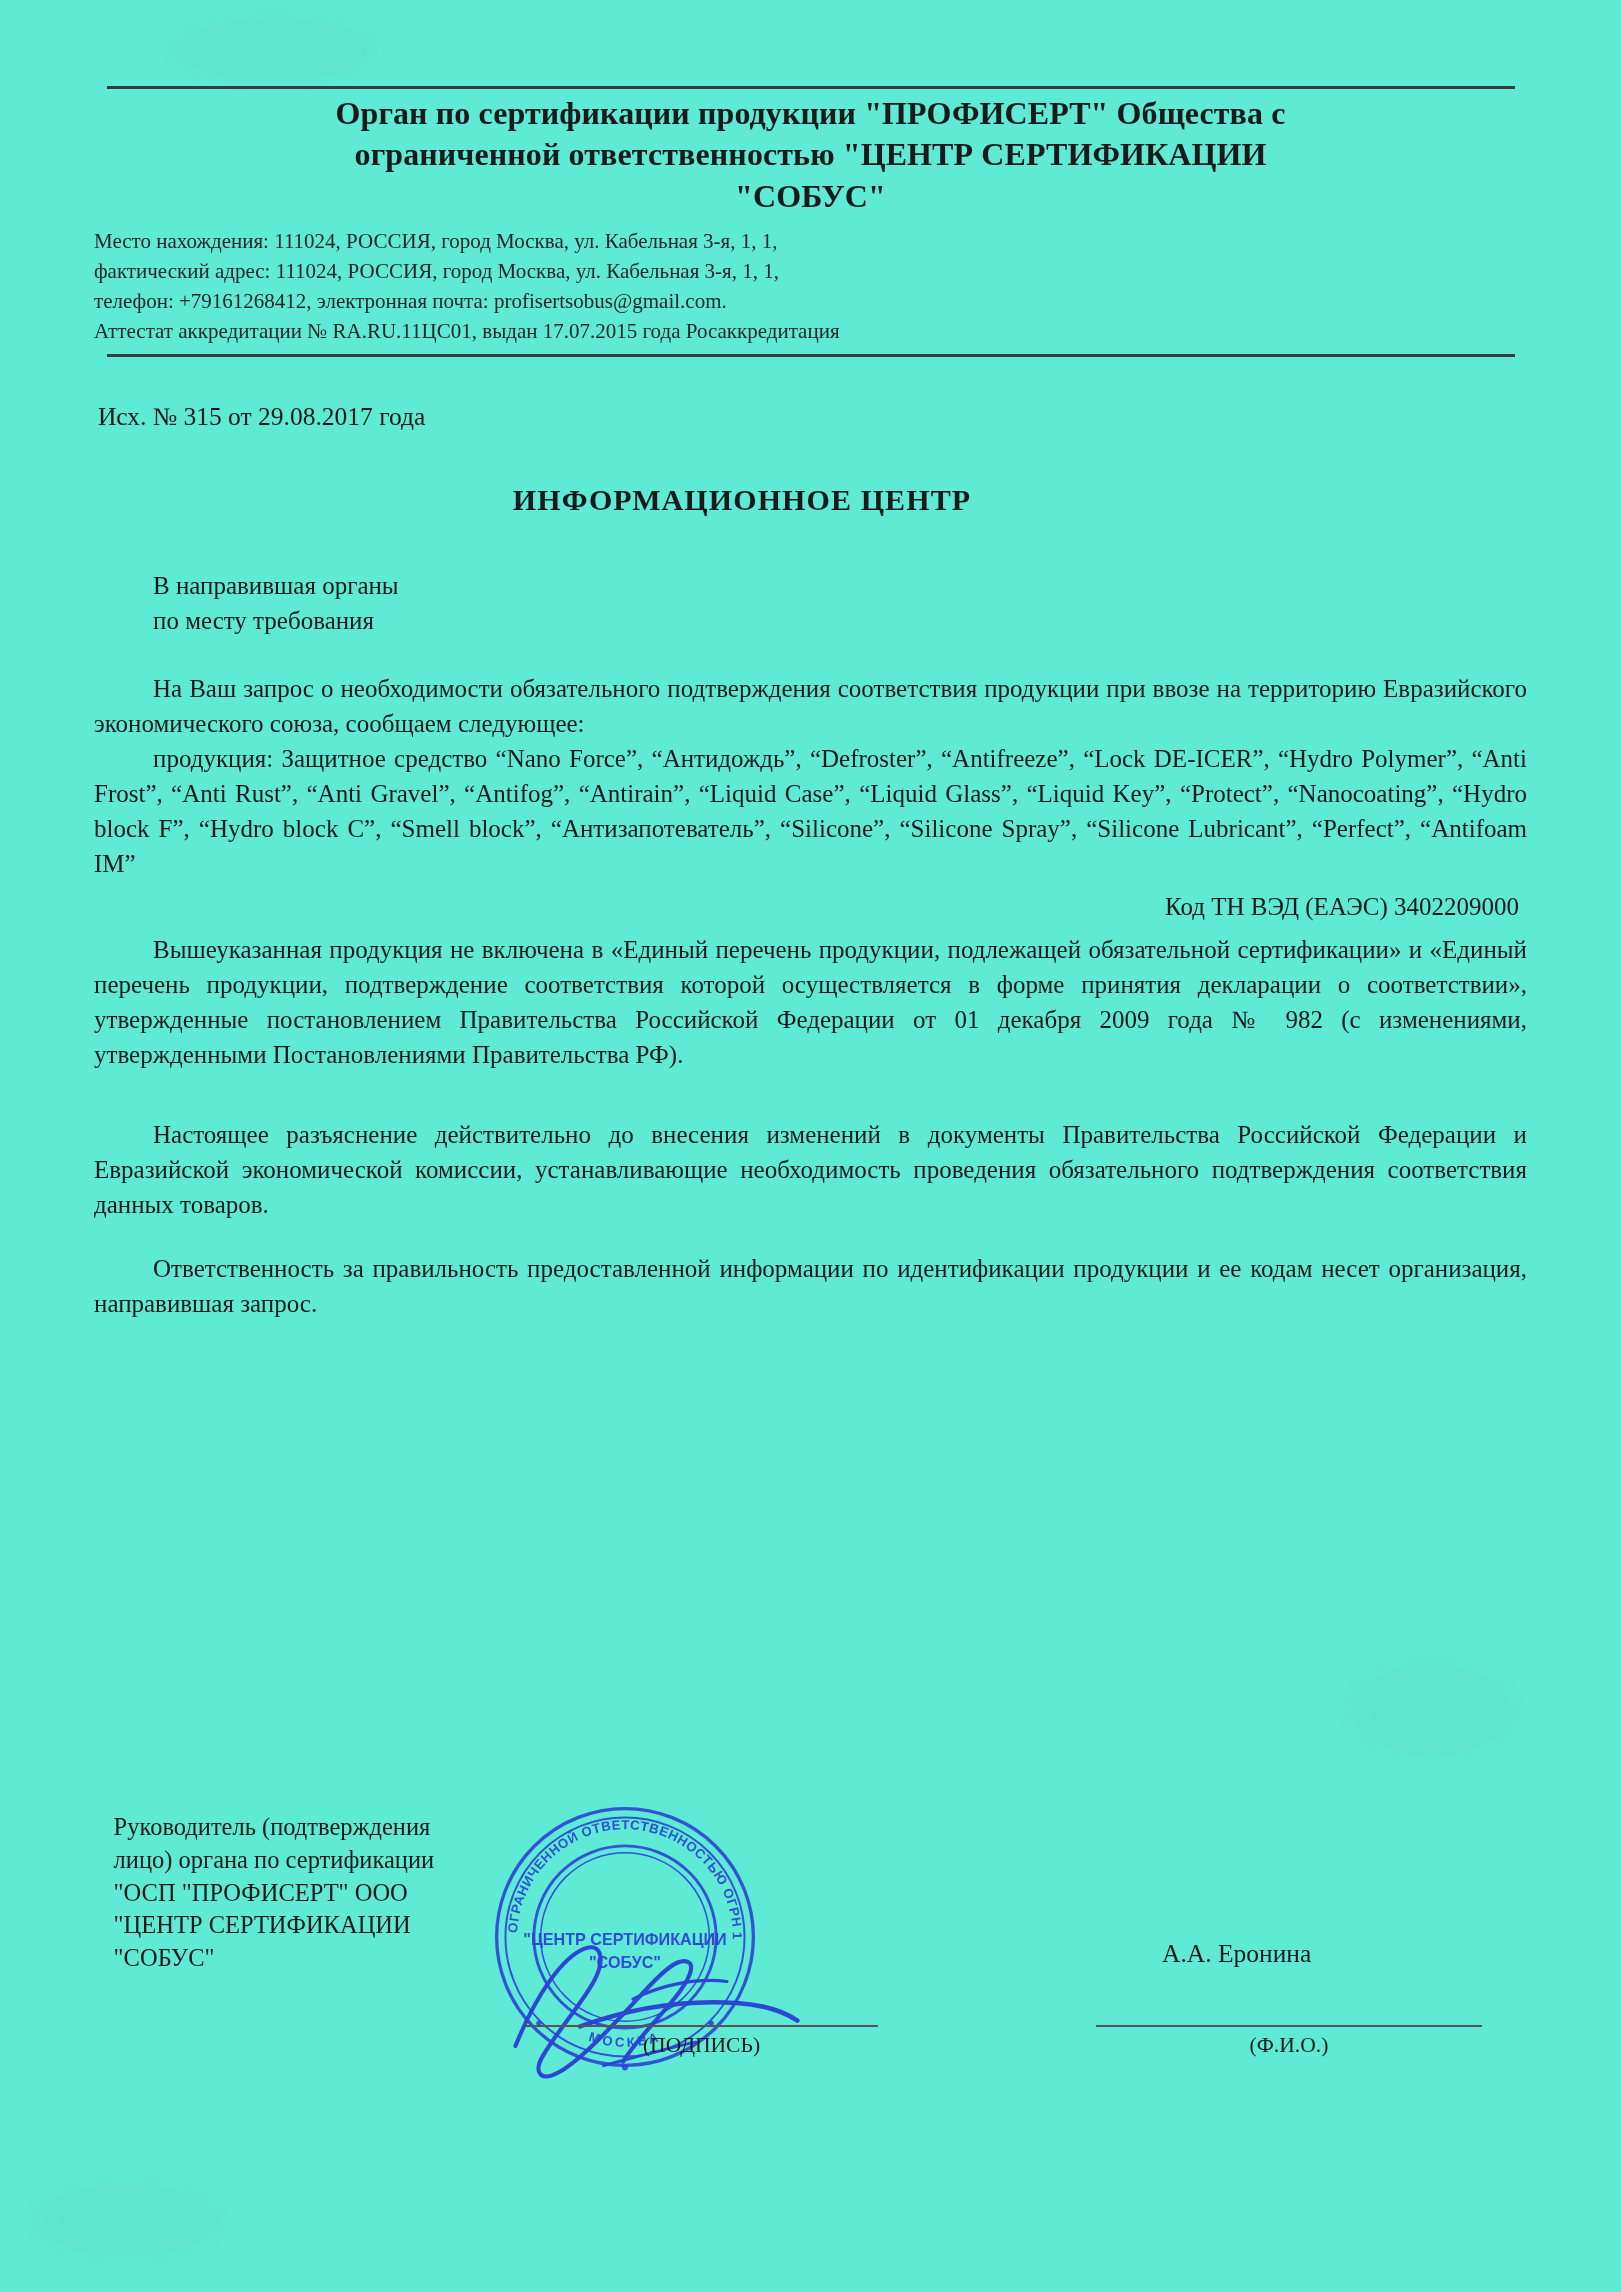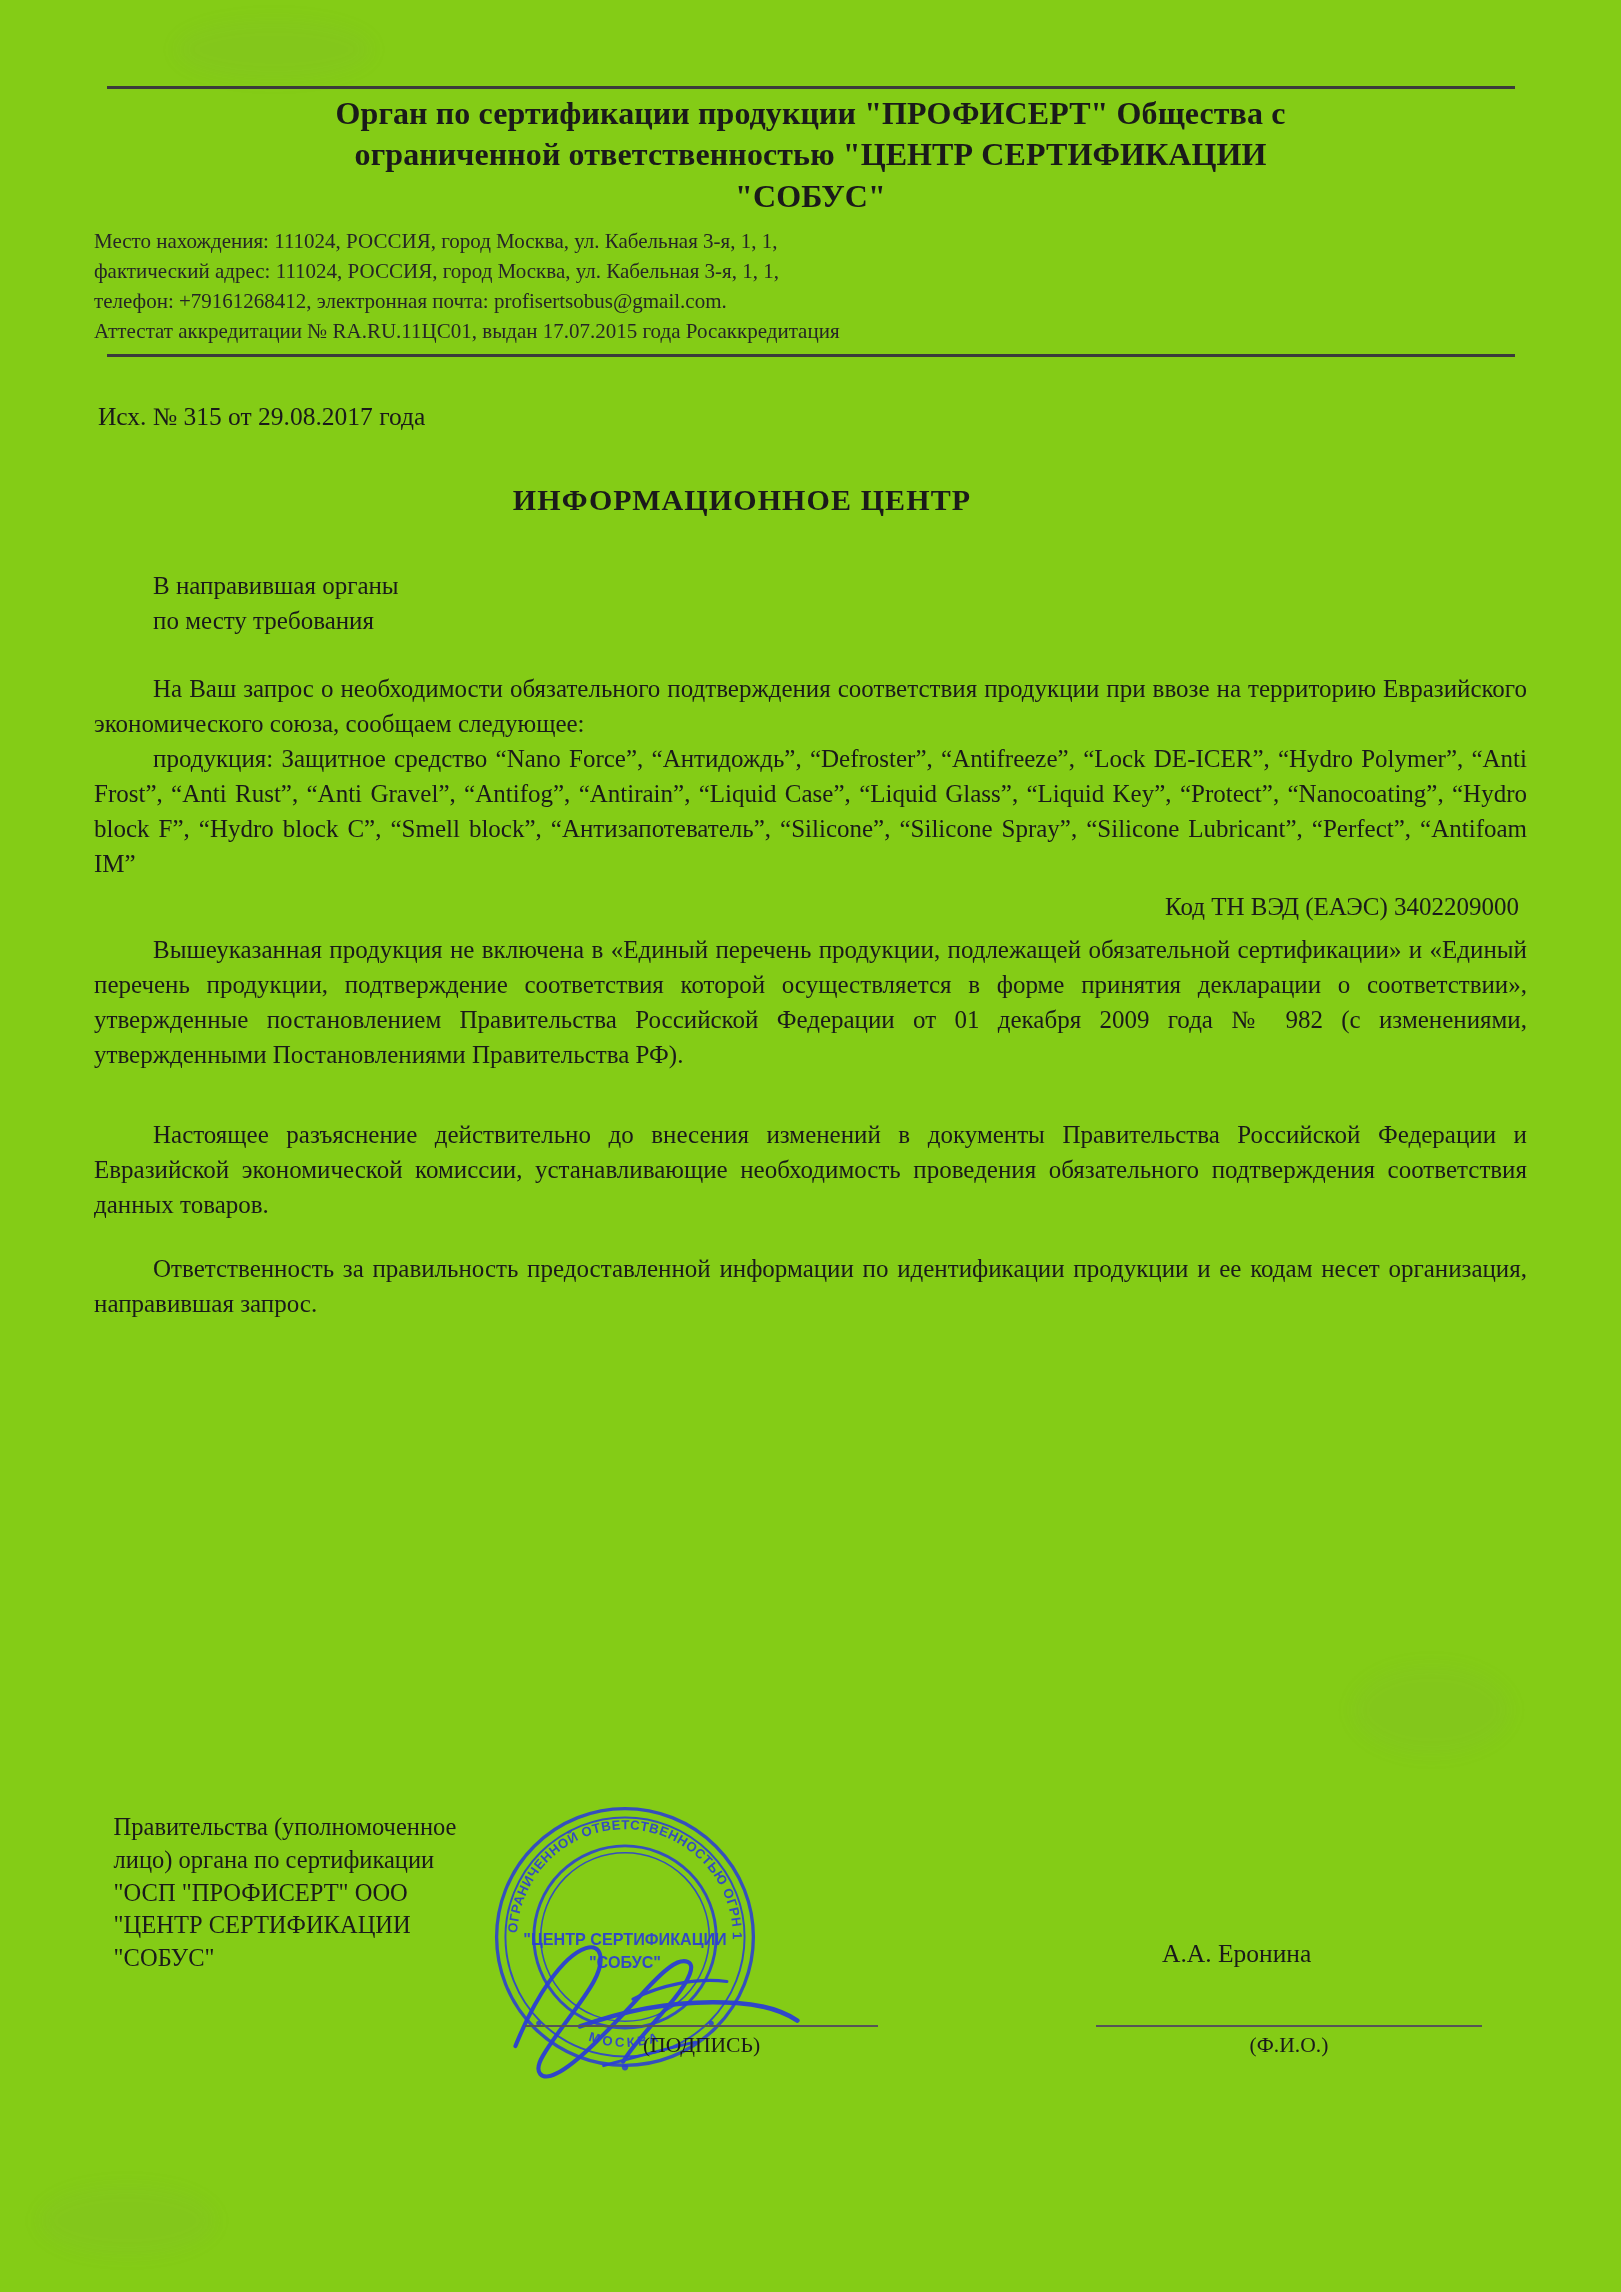--- a/index.html
+++ b/index.html
@@ -6,21 +6,21 @@
   html, body {
     margin: 0;
     padding: 0;
     background: #8d8d8d;
   }
   .page {
     position: relative;
     width: 1621px;
     height: 2293px;
     margin: 0 auto;
-    background: #84cc16;
+    background: #5eead4;
     font-family: "Liberation Serif", "DejaVu Serif", serif;
     color: #1a1a1a;
     overflow: hidden;
     box-sizing: border-box;
   }
   
   .scan-blotch {
     position: absolute;
     border-radius: 50%;
     background: rgba(120,120,120,0.055);
@@ -266,21 +266,21 @@
 
       <p class="para gap-lg">Настоящее разъяснение действительно до внесения изменений в документы Правительства Российской Федерации и Евразийской экономической комиссии, устанавливающие необходимость проведения обязательного подтверждения соответствия данных товаров.</p>
 
       <p class="para gap-md">Ответственность за правильность предоставленной информации по идентификации продукции и ее кодам несет организация, направившая запрос.</p>
 
     </div>
 
     <div class="sign-area">
 
       <div class="sign-left">
-        <div>Правительства (уполномоченное</div>
+        <div>Руководитель (подтверждения</div>
         <div>лицо) органа по сертификации</div>
         <div>"ОСП "ПРОФИСЕРТ" ООО</div>
         <div>"ЦЕНТР СЕРТИФИКАЦИИ</div>
         <div>"СОБУС"</div>
       </div>
 
       <div class="sign-name">А.А. Еронина</div>
 
       <div class="stamp">
         <svg viewBox="0 0 300 300" xmlns="http://www.w3.org/2000/svg">

